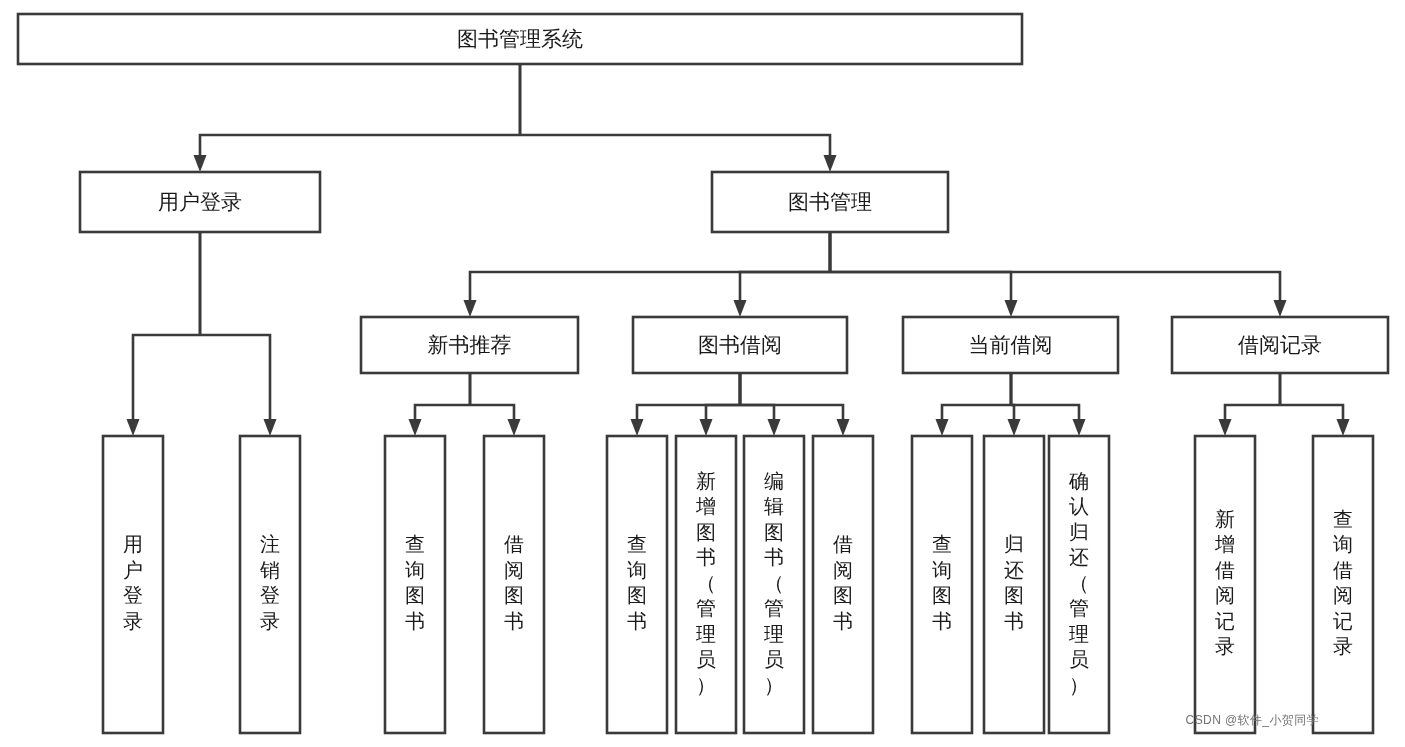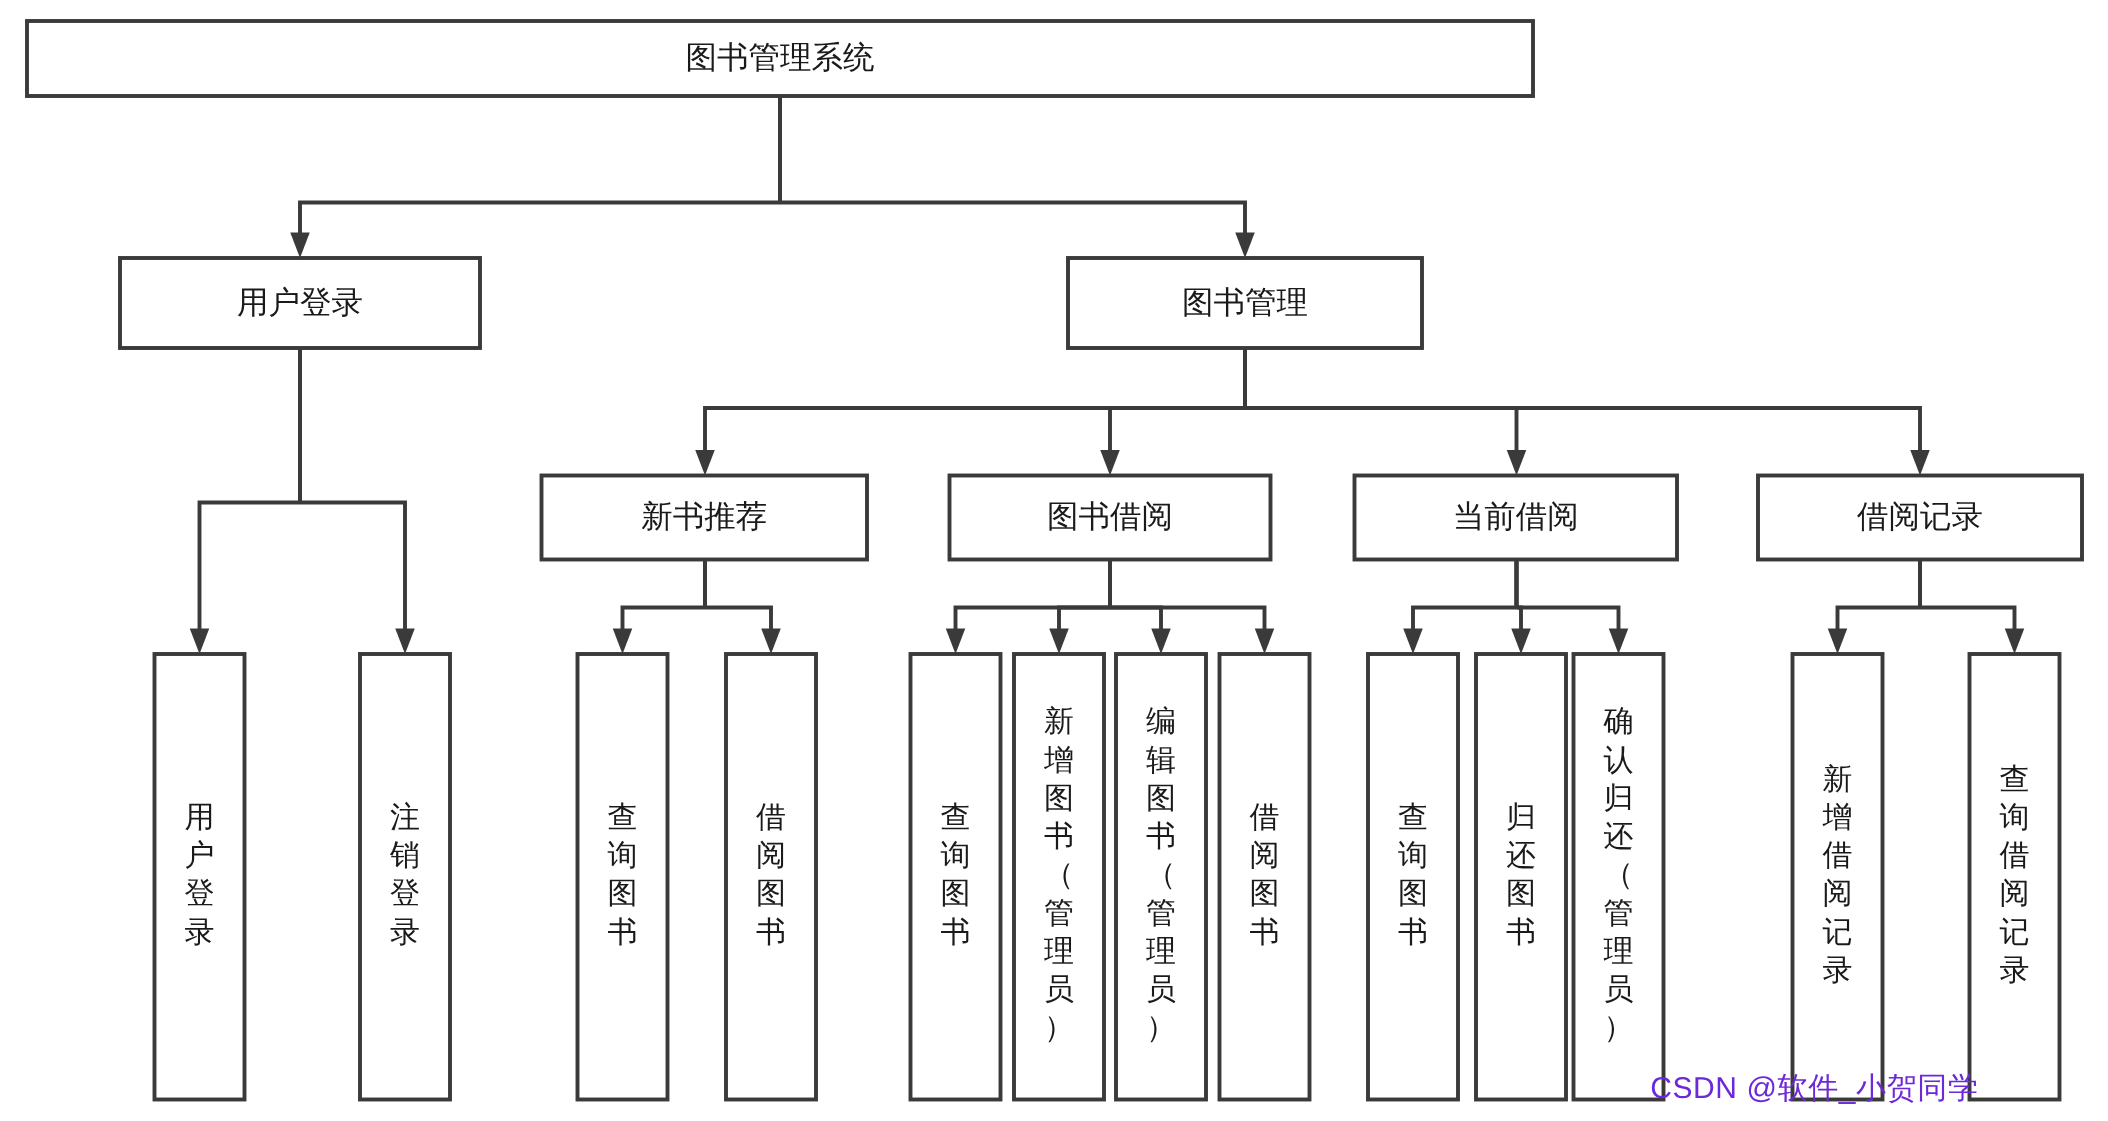--- a/index.html
+++ b/index.html
@@ -54,24 +54,24 @@
     font-size: 21px;
     text-anchor: middle;
     dominant-baseline: middle;
   }
   .node-label.vertical-label {
     font-size: 20px;
   }
   .watermark {
     position: absolute;
     right: 8px;
-    bottom: 8px;
+    bottom: 18px;
     font-family: "Liberation Sans", "DejaVu Sans", sans-serif;
-    font-size: 20px;
-    color: #6d28d9;
+    font-size: 12px;
+    color: #737373;
     letter-spacing: 0.4px;
     white-space: nowrap;
     user-select: none;
   }
 </style>
 </head>
 <body>
 
 <div id="diagram-root">
   <svg class="tree-canvas" id="tree-canvas" viewBox="0 0 1405 747" xmlns="http://www.w3.org/2000/svg">

